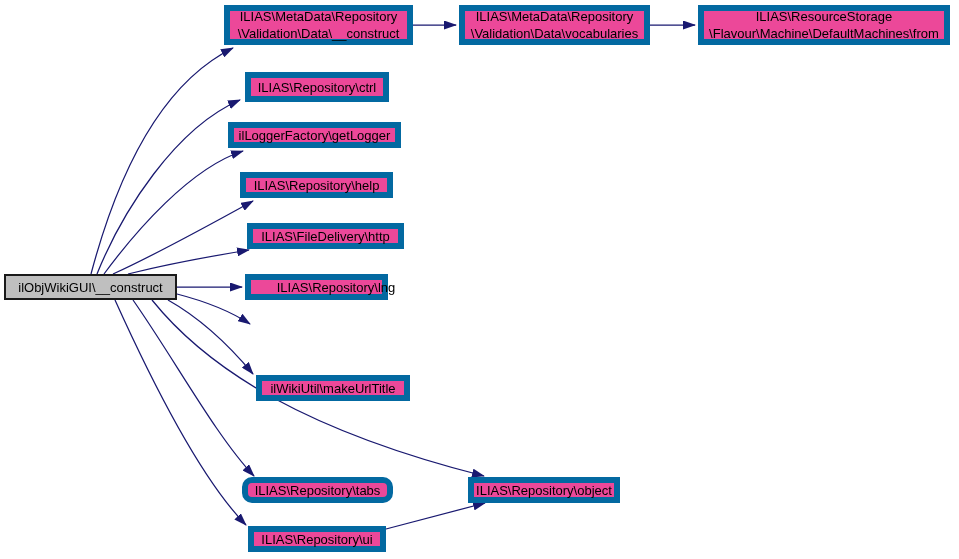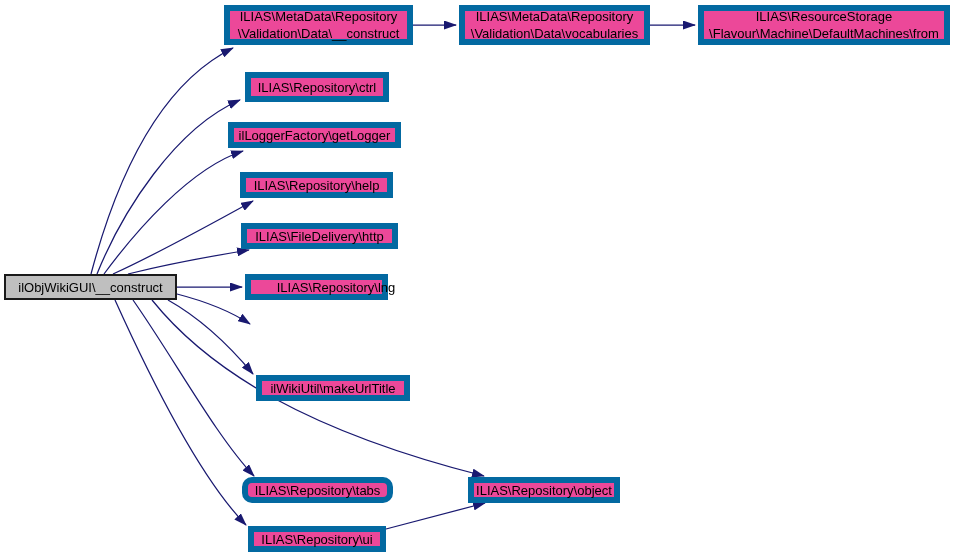--- a/index.html
+++ b/index.html
@@ -80,21 +80,21 @@
 
   <div class="node" style="left:224px; top:5px; width:189px; height:40px;">ILIAS\MetaData\Repository
 \Validation\Data\__construct</div>
 
   <div class="node" style="left:245px; top:72px; width:144px; height:30px;">ILIAS\Repository\ctrl</div>
 
   <div class="node" style="left:219px; top:122px; width:173px; height:26px;margin-left:9px;">ilLoggerFactory\getLogger</div>
 
   <div class="node" style="left:240px; top:172px; width:153px; height:26px;">ILIAS\Repository\help</div>
 
-  <div class="node" style="left:241px; top:223px; width:157px; height:26px;">ILIAS\FileDelivery\http</div>
+  <div class="node" style="left:247px; top:223px; width:157px; height:26px;">ILIAS\FileDelivery\http</div>
 
   <div class="node" style="left:245px; top:274px; width:143px; height:26px;padding-left:39px;">ILIAS\Repository\lng</div>
 
 
   <div class="node" style="left:256px; top:375px; width:154px; height:26px;">ilWikiUtil\makeUrlTitle</div>
 
   <div class="node" style="left:242px; top:477px; width:151px; height:26px;border-radius:10px;">ILIAS\Repository\tabs</div>
 
   <div class="node" style="left:248px; top:526px; width:138px; height:26px;">ILIAS\Repository\ui</div>
 

